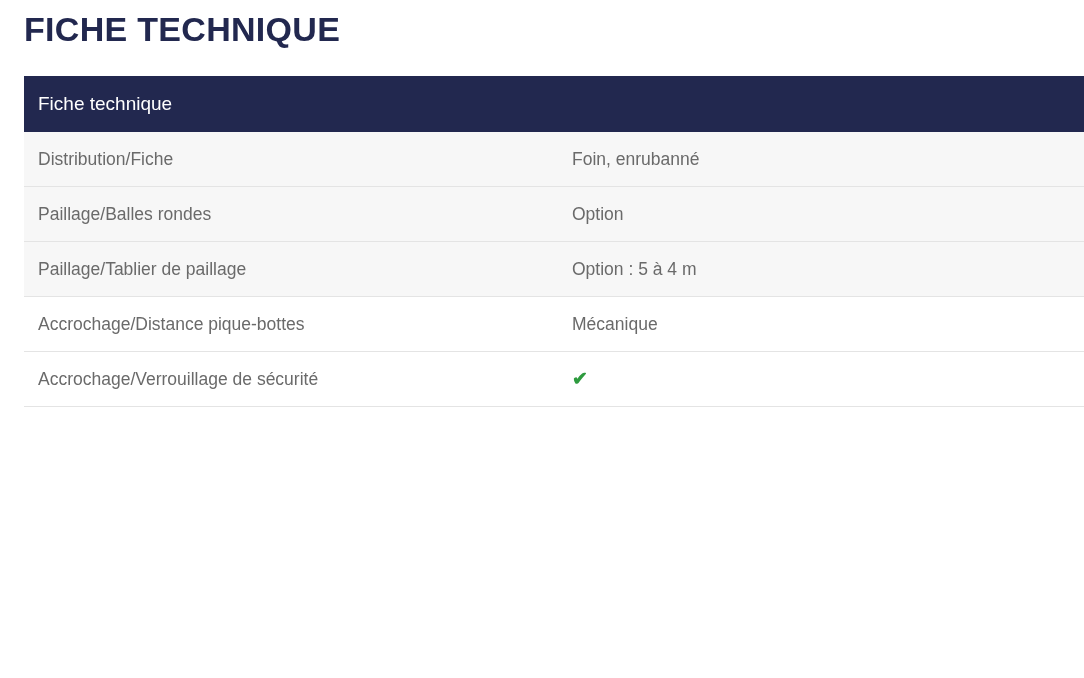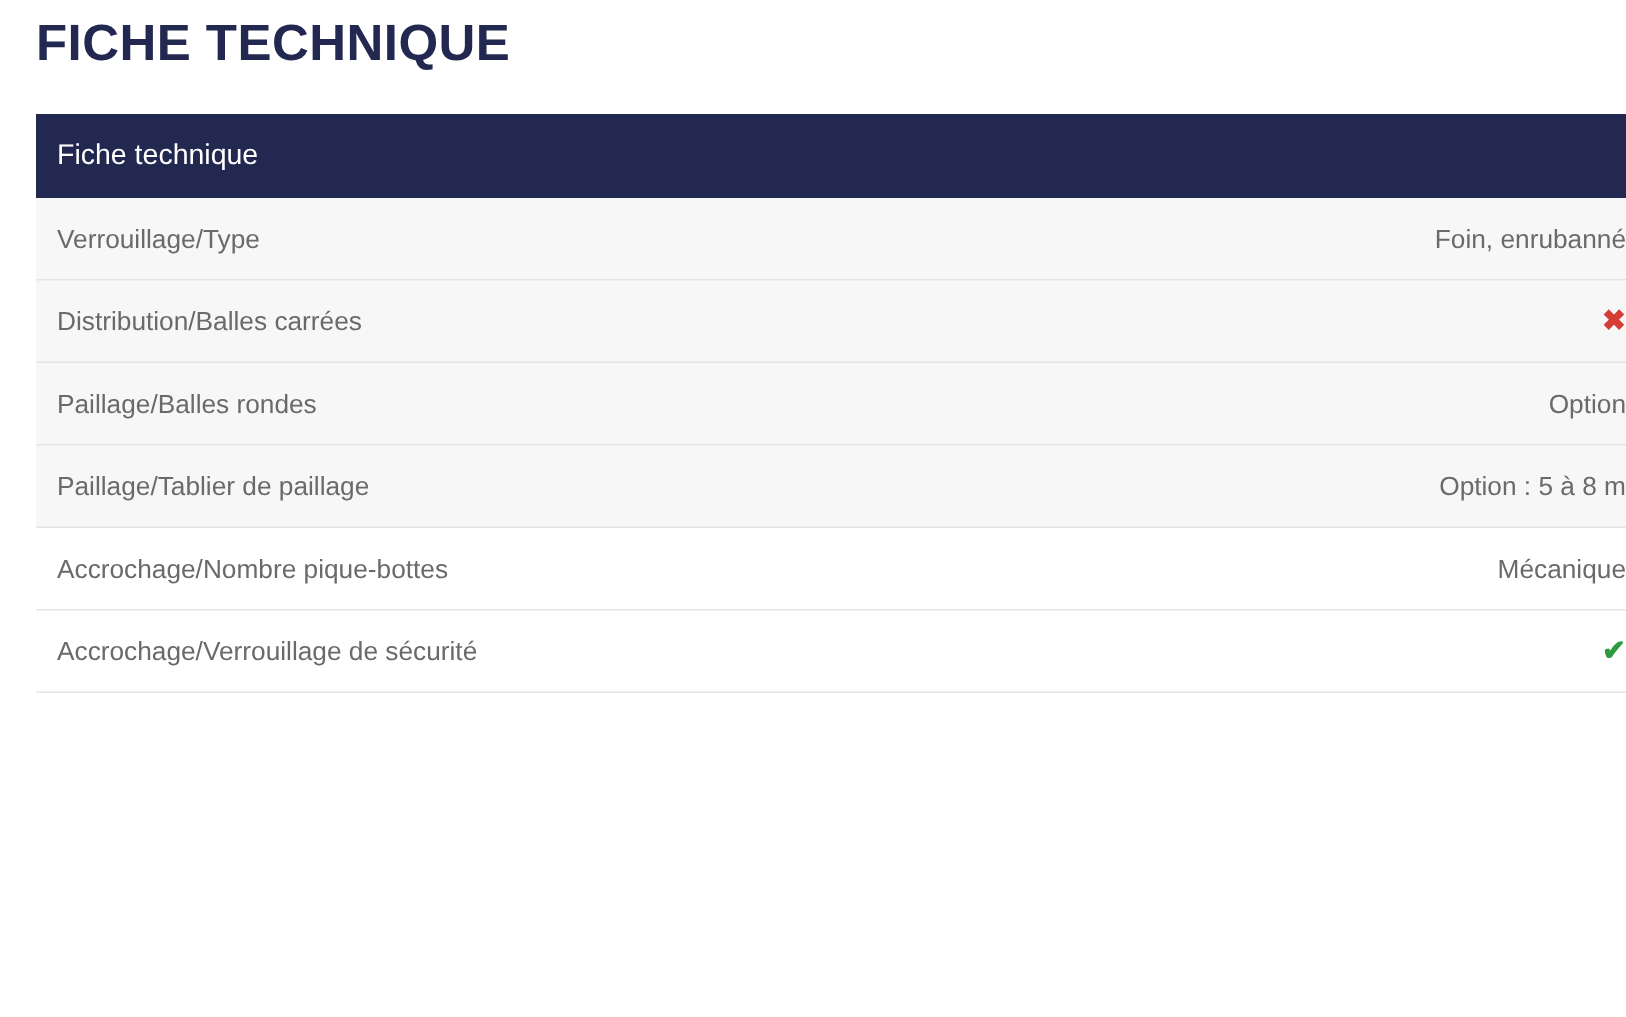--- a/index.html
+++ b/index.html
@@ -68,21 +68,20 @@
     height: 24px;
   }
 
   .spec-table tbody td.label {
     width: 622px;
   }
 
   .spec-table tbody td.value {
     width: 438px;
     padding-left: 18px;
-    text-align: right;
   }
 
   .mark {
     font-size: 19px;
     font-weight: 700;
     line-height: 20px;
     display: inline-block;
   }
   .mark.yes { color: #2e9b3f; }
   .mark.no  { color: #d43d33; }
@@ -95,37 +94,33 @@
   <h1 class="page-title">FICHE TECHNIQUE</h1>
 
   <table class="spec-table">
     <thead>
       <tr>
         <th colspan="2">Fiche technique</th>
       </tr>
     </thead>
     <tbody id="spec-body">
         <tr class="alt">
-          <td class="label">Verrouillage/Type</td>
+          <td class="label">Distribution/Fiche</td>
           <td class="value">Foin, enrubanné</td>
-        </tr>
-        <tr class="alt">
-          <td class="label">Distribution/Balles carrées</td>
-          <td class="value"><span class="mark no">✖</span></td>
         </tr>
         <tr class="alt">
           <td class="label">Paillage/Balles rondes</td>
           <td class="value">Option</td>
         </tr>
         <tr class="alt">
           <td class="label">Paillage/Tablier de paillage</td>
-          <td class="value">Option : 5 à 8 m</td>
+          <td class="value">Option : 5 à 4 m</td>
         </tr>
         <tr>
-          <td class="label">Accrochage/Nombre pique-bottes</td>
+          <td class="label">Accrochage/Distance pique-bottes</td>
           <td class="value">Mécanique</td>
         </tr>
         <tr>
           <td class="label">Accrochage/Verrouillage de sécurité</td>
           <td class="value"><span class="mark yes">✔</span></td>
         </tr>
       </tbody>
   </table>
 
 </div>

